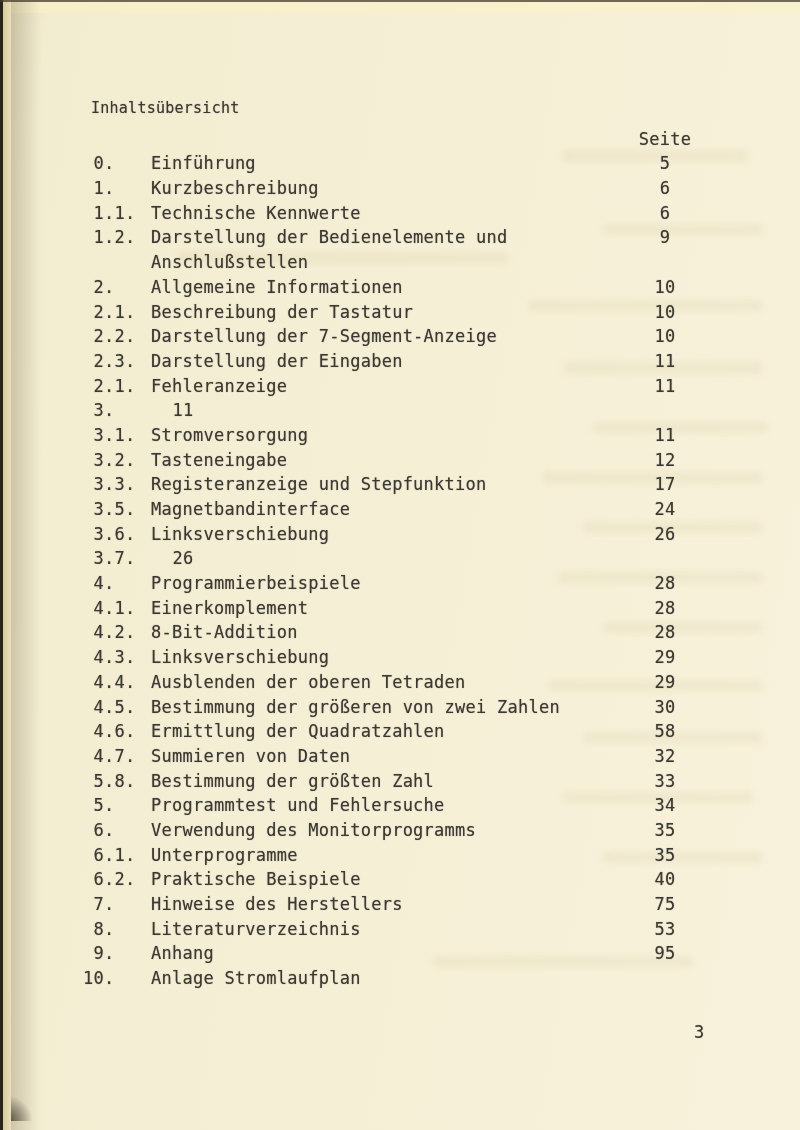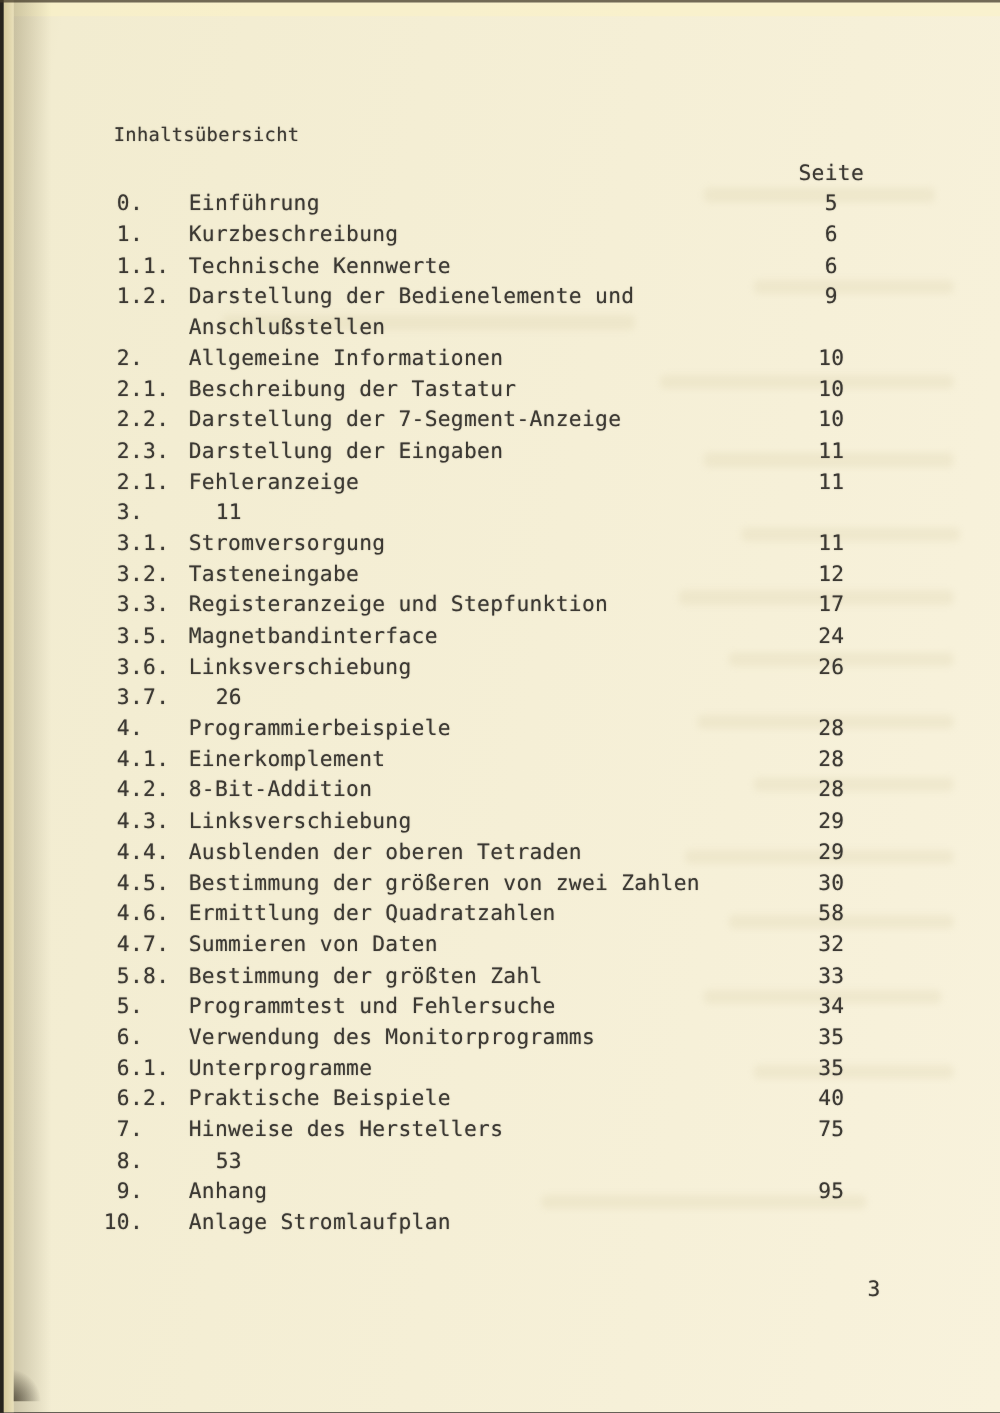--- a/index.html
+++ b/index.html
@@ -246,20 +246,21 @@
           <span class="t">Praktische Beispiele</span>
           <span class="pg">40</span>
         </div>
         <div class="row">
           <span class="num"> 7.</span>
           <span class="t">Hinweise des Herstellers</span>
           <span class="pg">75</span>
         </div>
         <div class="row">
           <span class="num"> 8.</span>
+          <span class="t">Literaturverzeichnis</span>
           <span class="pg">53</span>
         </div>
         <div class="row">
           <span class="num"> 9.</span>
           <span class="t">Anhang</span>
           <span class="pg">95</span>
         </div>
         <div class="row">
           <span class="num">10.</span>
           <span class="t">Anlage Stromlaufplan</span>

